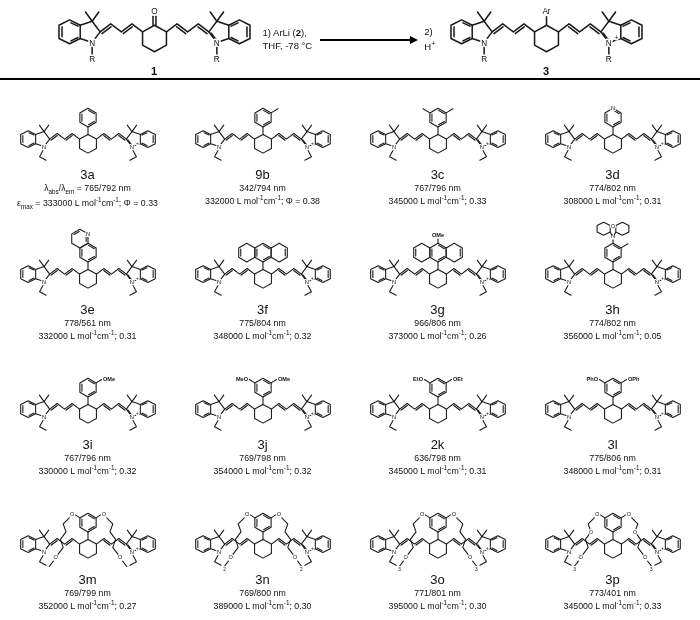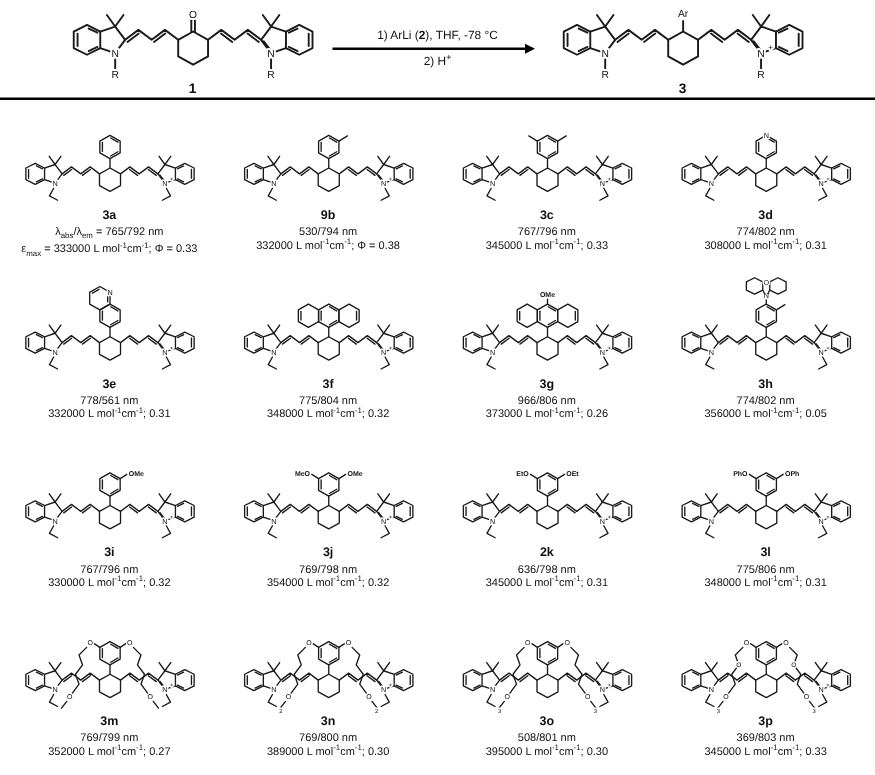--- a/index.html
+++ b/index.html
@@ -2,30 +2,30 @@
 <html><head>
 <meta charset="utf-8">
 <style>
   *{box-sizing:border-box;margin:0;padding:0}
   html,body{width:700px;height:620px}
   body{background:#fff;font-family:"Liberation Sans",sans-serif;color:#111;overflow:hidden}
   .scheme{height:80px;display:flex;align-items:center;justify-content:center;gap:6px;border-bottom:2.5px solid #000;padding-top:2px}
   .unit{display:flex;flex-direction:column;align-items:center}
   .unit svg{width:205px;height:65px}
   .slabel{font-weight:bold;font-size:11px;margin-top:-4px}
-  .arrow{display:flex;flex-direction:column;align-items:center;width:175px}
+  .arrow{display:flex;flex-direction:row;align-items:center;width:175px}
   .cond{font-size:9.5px;line-height:1.35}
   .cond sup{font-size:7px}
   .shaft{position:relative;width:160px;height:1.4px;background:#000;margin:2px 8px 2px 0}
   .shaft::after{content:"";position:absolute;right:-2px;top:-3.4px;width:0;height:0;border-left:8px solid #000;border-top:4px solid transparent;border-bottom:4px solid transparent}
   .grid{display:grid;grid-template-columns:repeat(4,175px);grid-auto-rows:135px}
   .cell{display:flex;flex-direction:column;align-items:center;padding-top:3px}
   .cell svg{width:160px;height:86px}
   .cap{text-align:center;line-height:1.25;margin-top:-2px}
-  .cid{font-size:10px;font-weight:bold}
+  .cid{font-size:13px;font-weight:normal}
   .pl{font-size:8.8px}
   .pl sub,.pl sup{font-size:6.3px}
   svg.struct{stroke:#1a1a1a;stroke-width:1.15;fill:none;stroke-linecap:round;stroke-linejoin:round}
   svg.struct text{stroke:#fff;stroke-width:2.4px;fill:#111;paint-order:stroke;font-family:"Liberation Sans",sans-serif}
 </style>
 </head>
 <body>
 
 <div class="page">
 
@@ -183,21 +183,21 @@
           <polygon points="76,50 85,45 94,50 94,60 85,65 76,60"></polygon>
           <line x1="85" y1="45" x2="85" y2="37"></line>
           <polygon points="85,17 93.7,22 93.7,32 85,37 76.3,32 76.3,22"></polygon>
           <line x1="85.6" y1="19.3" x2="91.8" y2="22.9"></line>
           <line x1="91.8" y1="31.1" x2="85.6" y2="34.7"></line>
           <line x1="78.5" y1="30.8" x2="78.5" y2="23.2"></line>
           <line x1="93.7" y1="22" x2="101" y2="17.5"></line>
         </svg>
       <div class="cap">
         <div class="cid">9b</div>
-        <div class="pl">530/794 nm</div>
+        <div class="pl">342/794 nm</div>
         <div class="pl">332000 L mol<sup>-1</sup>cm<sup>-1</sup>; Φ = 0.38</div>
       </div>
     </div>
 
     <div class="cell">
       <svg class="struct" viewBox="0 -10 170 92">
           <polygon points="29,45 29,55 21,59 13,55 13,45 21,41"></polygon>
           <line x1="15.3" y1="46.3" x2="15.3" y2="53.7"></line>
           <line x1="22" y1="43.2" x2="27.3" y2="45.7"></line>
           <line x1="22" y1="56.8" x2="27.3" y2="54.3"></line>
@@ -802,21 +802,21 @@
           <text x="50.5" y="66" font-size="6" text-anchor="middle" font-weight="normal">O</text>
           <line x1="48" y1="68.2" x2="43.5" y2="74"></line>
           <polyline points="105,22 111.5,28.5 108.5,37 114.5,45 111.5,53.5 117.5,61.5"></polyline>
           <text x="119.5" y="66" font-size="6" text-anchor="middle" font-weight="normal">O</text>
           <line x1="122" y1="68.2" x2="126.5" y2="74"></line>
           <text x="44" y="78.5" font-size="5" text-anchor="middle" font-weight="normal">3</text>
           <text x="126" y="78.5" font-size="5" text-anchor="middle" font-weight="normal">3</text>
         </svg>
       <div class="cap">
         <div class="cid">3o</div>
-        <div class="pl">508/801 nm</div>
+        <div class="pl">771/801 nm</div>
         <div class="pl">395000 L mol<sup>-1</sup>cm<sup>-1</sup>; 0.30</div>
       </div>
     </div>
 
     <div class="cell">
       <svg class="struct" viewBox="0 -10 170 92">
           <polygon points="29,45 29,55 21,59 13,55 13,45 21,41"></polygon>
           <line x1="15.3" y1="46.3" x2="15.3" y2="53.7"></line>
           <line x1="22" y1="43.2" x2="27.3" y2="45.7"></line>
           <line x1="22" y1="56.8" x2="27.3" y2="54.3"></line>
@@ -858,19 +858,19 @@
           <polyline points="105,22 111.5,28.5 108.5,37 114.5,45 111.5,53.5 117.5,61.5"></polyline>
           <text x="119.5" y="66" font-size="6" text-anchor="middle" font-weight="normal">O</text>
           <line x1="122" y1="68.2" x2="126.5" y2="74"></line>
           <text x="61.5" y="38.8" font-size="5.6" text-anchor="middle" font-weight="normal">O</text>
           <text x="108.5" y="38.8" font-size="5.6" text-anchor="middle" font-weight="normal">O</text>
           <text x="44" y="78.5" font-size="5" text-anchor="middle" font-weight="normal">3</text>
           <text x="126" y="78.5" font-size="5" text-anchor="middle" font-weight="normal">3</text>
         </svg>
       <div class="cap">
         <div class="cid">3p</div>
-        <div class="pl">369/803 nm</div>
+        <div class="pl">773/401 nm</div>
         <div class="pl">345000 L mol<sup>-1</sup>cm<sup>-1</sup>; 0.33</div>
       </div>
     </div>
   </div>
 
 </div>
 
 </body></html>

